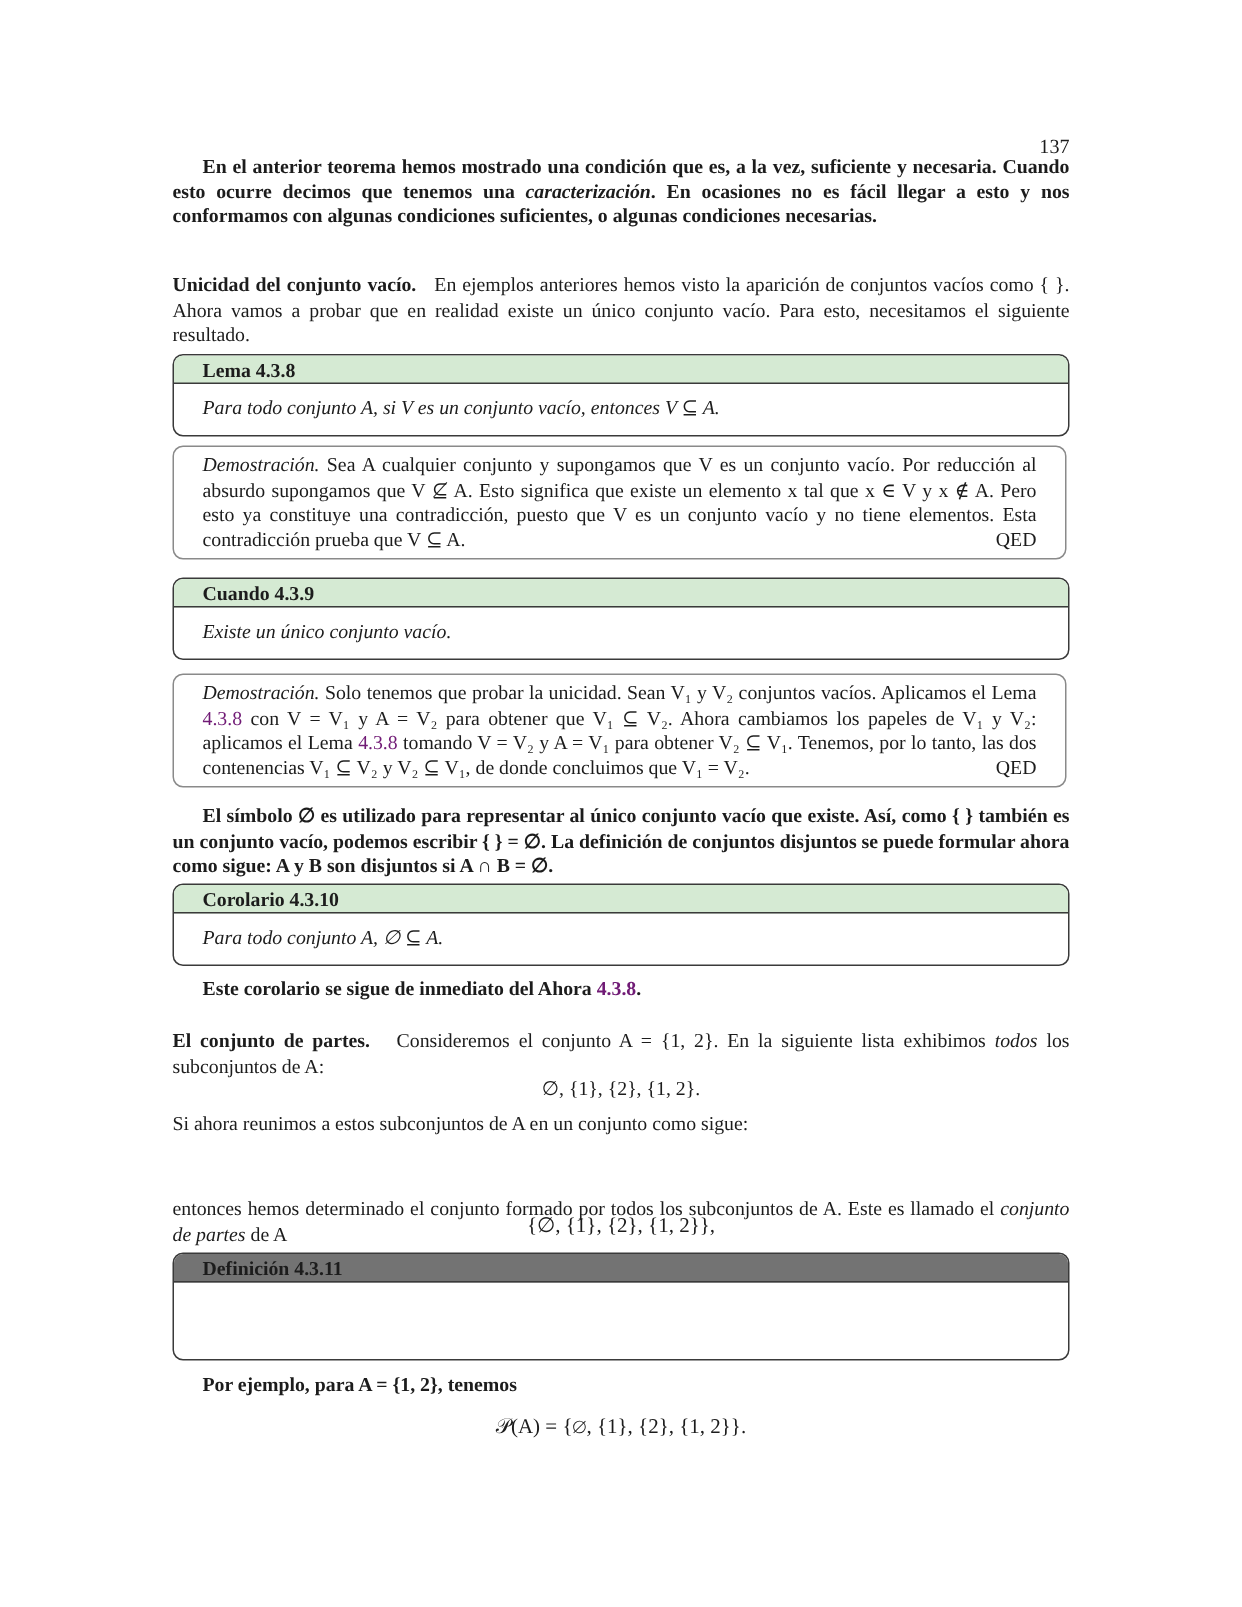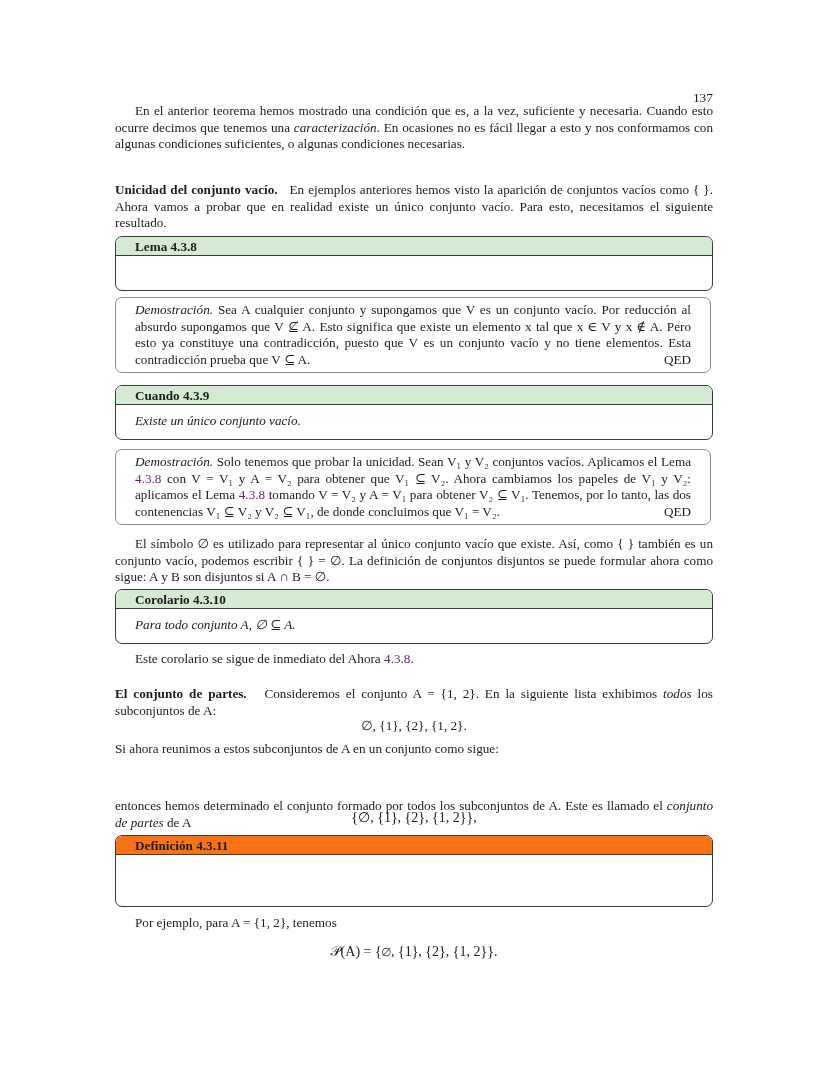--- a/index.html
+++ b/index.html
@@ -1,45 +1,46 @@
 <!DOCTYPE html>
 <html><head>
 <meta charset="utf-8">
 <style>
   html, body { margin: 0; padding: 0; background: #ffffff; }
   body { width: 828px; height: 1071px; position: relative; overflow: hidden;
          font-family: "Liberation Serif", "DejaVu Serif", serif; color: #1c1c1c; font-size: 13.2px; line-height: 16.6px; }
   .page { position: absolute; left: 115px; top: 0; width: 598px; }
   .pagenum { position: absolute; top: 90px; right: 0; font-size: 13.4px; }
   .para { position: absolute; left: 0; width: 598px; text-align: justify; }
-  .indent { text-indent: 20px; }
+  .indent { text-indent: 20px; font-weight: bold; }
   .runin { font-weight: bold; }
   .i { font-style: italic; }
   .b { font-weight: bold; }
   .link { color: #701a75; }
   .box { position: absolute; left: 0; width: 596px; border: 1.2px solid #3a3a3a; border-radius: 7px; background: #fff; overflow: hidden; }
   .box .hdr { background: #d5ead3; border-bottom: 1.2px solid #3a3a3a; padding: 2px 19px 1px 19px; font-weight: bold; height: 15px; line-height: 16px; }
-  .box.def .hdr { background: #f97316; }
+  .box.def .hdr { background: #737373; }
   .box .body { padding: 8px 19px 8px 19px; }
   .proof { position: absolute; left: 0; width: 596px; border: 1px solid #8a8a8a; border-radius: 7px; background: #fff; padding: 4px 19px 6px 19px; box-sizing: border-box; text-align: justify; }
   .qed { float: right; }
   .center { position: absolute; left: 0; width: 598px; text-align: center; }
 </style>
 </head>
 <body>
 
 <div class="page">
   <div class="pagenum">137</div>
 
   <p class="para indent" style="top:103px; margin:0;"><span>En el anterior teorema hemos mostrado una condición que es, a la vez, suficiente y necesaria. Cuando esto ocurre decimos que tenemos una </span><span class="i">caracterización</span><span>. En ocasiones no es fácil llegar a esto y nos conformamos con algunas condiciones suficientes, o algunas condiciones necesarias.</span></p>
 
   <p class="para" style="top:182px; margin:0;"><span class="runin">Unicidad del conjunto vacío.</span>&nbsp;&nbsp;&nbsp;<span>En ejemplos anteriores hemos visto la aparición de conjuntos vacíos como { }. Ahora vamos a probar que en realidad existe un único conjunto vacío. Para esto, necesitamos el siguiente resultado.</span></p>
 
   <div class="box" style="top:236px; height:53px;">
     <div class="hdr">Lema 4.3.8</div>
+    <div class="body i">Para todo conjunto A, si V es un conjunto vacío, entonces V ⊆ A.</div>
   </div>
 
   <div class="proof" style="top:297px; height:76px;">
     <span class="i">Demostración.</span>
     <span>Sea A cualquier conjunto y supongamos que V es un conjunto vacío. Por reducción al absurdo supongamos que V ⊈ A. Esto significa que existe un elemento x tal que x ∈ V y x ∉ A. Pero esto ya constituye una contradicción, puesto que V es un conjunto vacío y no tiene elementos. Esta contradicción prueba que V ⊆ A.</span>
     <span class="qed">QED</span>
   </div>
 
   <div class="box" style="top:385px; height:53px;">
     <div class="hdr">Cuando 4.3.9</div>

